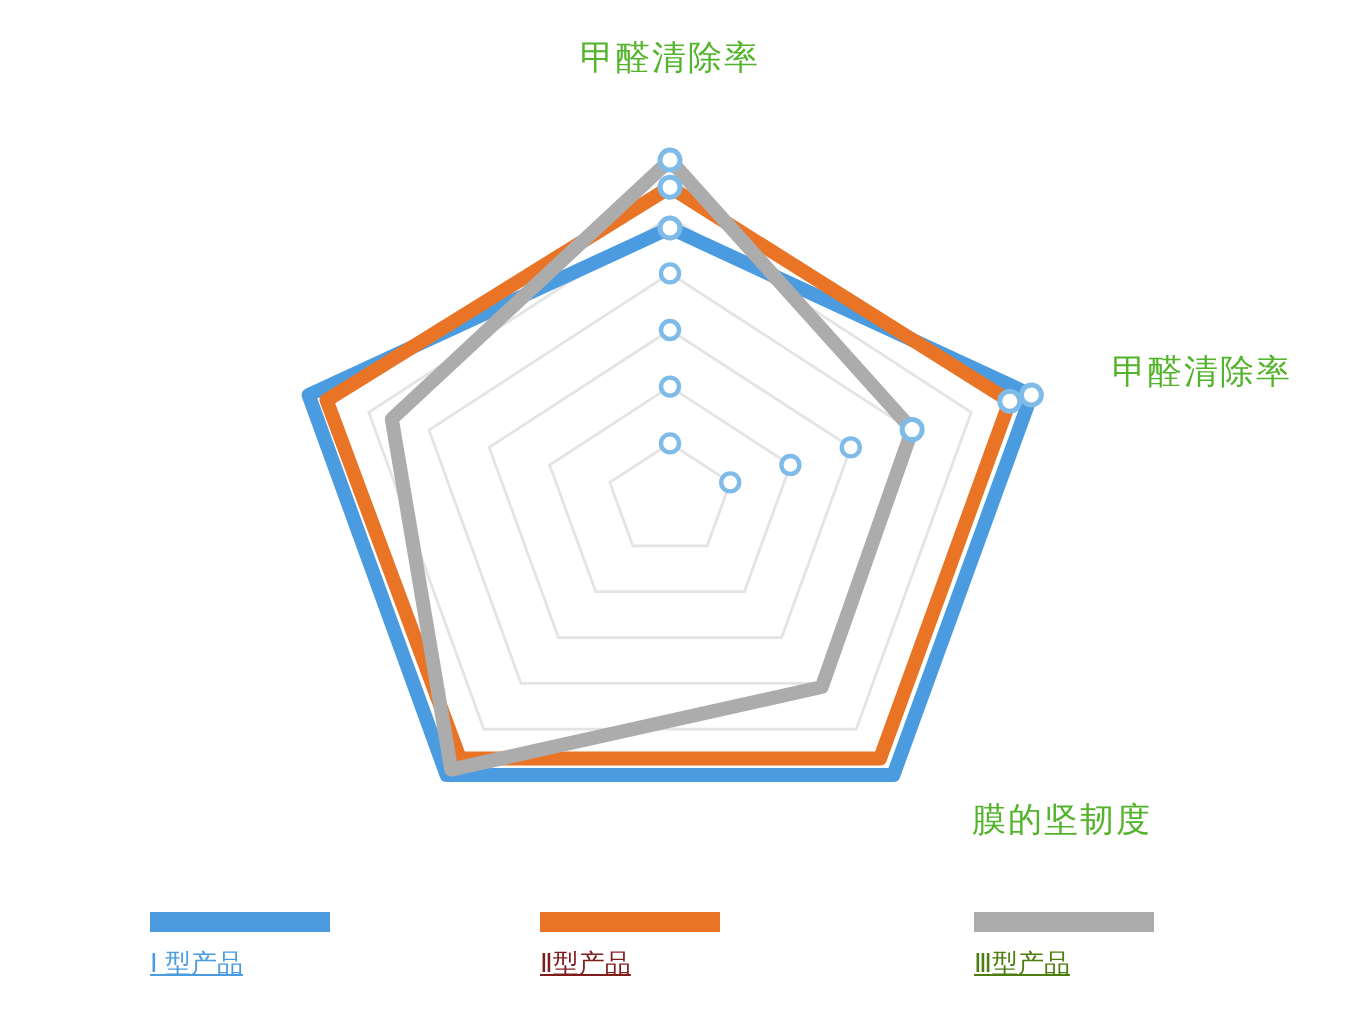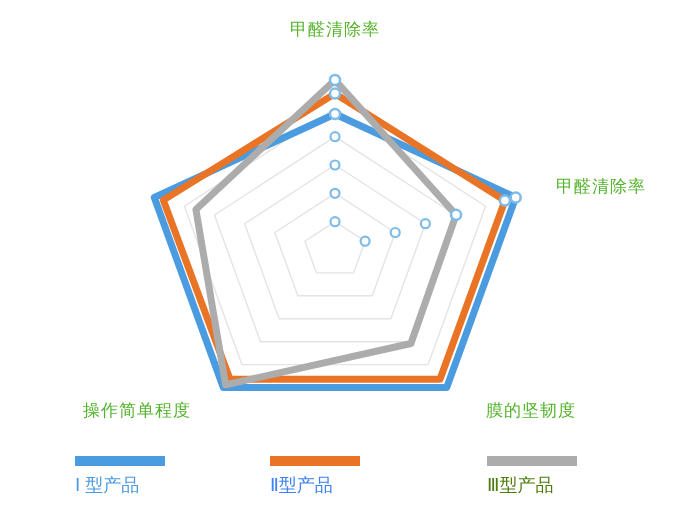--- a/index.html
+++ b/index.html
@@ -40,22 +40,23 @@
   }
   .legend-item-1 { left: 75px;  }
   .legend-item-2 { left: 270px; }
   .legend-item-3 { left: 487px; }
   .legend-swatch {
     width: 90px;
     height: 10px;
   }
   .legend-label {
     margin-top: 7px;
-    font-size: 18px;
+    font-size: 13px;
     white-space: nowrap;
+    text-decoration: underline;
   }
 </style>
 </head>
 <body>
 
 <div class="canvas">
 
   <svg id="radar-svg" width="674" height="511" viewBox="0 0 674 511">
       <polygon points="335.0,221.7 365.1,241.2 353.6,272.9 316.4,272.9 304.9,241.2" fill="none" stroke="#e4e4e4" stroke-width="1.4"></polygon>
       <polygon points="335.0,193.3 395.2,232.5 372.2,295.8 297.8,295.8 274.8,232.5" fill="none" stroke="#e4e4e4" stroke-width="1.4"></polygon>
@@ -77,30 +78,29 @@
       <circle cx="515.7" cy="197.5" r="5" fill="#ffffff" stroke="#7fbbe8" stroke-width="2.5"></circle>
       <circle cx="335.0" cy="93.6" r="5" fill="#ffffff" stroke="#7fbbe8" stroke-width="2.5"></circle>
       <circle cx="504.9" cy="200.6" r="5" fill="#ffffff" stroke="#7fbbe8" stroke-width="2.5"></circle>
       <circle cx="335.0" cy="80.0" r="5" fill="#ffffff" stroke="#7fbbe8" stroke-width="2.5"></circle>
       <circle cx="456.1" cy="214.8" r="5" fill="#ffffff" stroke="#7fbbe8" stroke-width="2.5"></circle>
     </svg>
 
   <div class="axis-label axis-label-top" style="color: rgb(83, 179, 43);">甲醛清除率</div>
   <div class="axis-label axis-label-right" style="color: rgb(83, 179, 43);">甲醛清除率</div>
   <div class="axis-label axis-label-bottom-right" style="color: rgb(83, 179, 43);">膜的坚韧度</div>
-  <div class="axis-label axis-label-bottom-left" style="color: rgb(83, 179, 43);">操作简单程度</div>
 
   <div class="legend">
     <div class="legend-item legend-item-1">
       <div class="legend-swatch" style="background: rgb(74, 155, 224);"></div>
       <div class="legend-label" style="color: rgb(74, 155, 224);">Ⅰ 型产品</div>
     </div>
     <div class="legend-item legend-item-2">
       <div class="legend-swatch" style="background: rgb(234, 116, 37);"></div>
-      <div class="legend-label" style="color: #3b82f6;">Ⅱ型产品</div>
+      <div class="legend-label" style="color: #7f1d1d;">Ⅱ型产品</div>
     </div>
     <div class="legend-item legend-item-3">
       <div class="legend-swatch" style="background: rgb(172, 172, 172);"></div>
       <div class="legend-label" style="color: #4d7c0f;">Ⅲ型产品</div>
     </div>
   </div>
 
 </div>
 
 </body></html>

